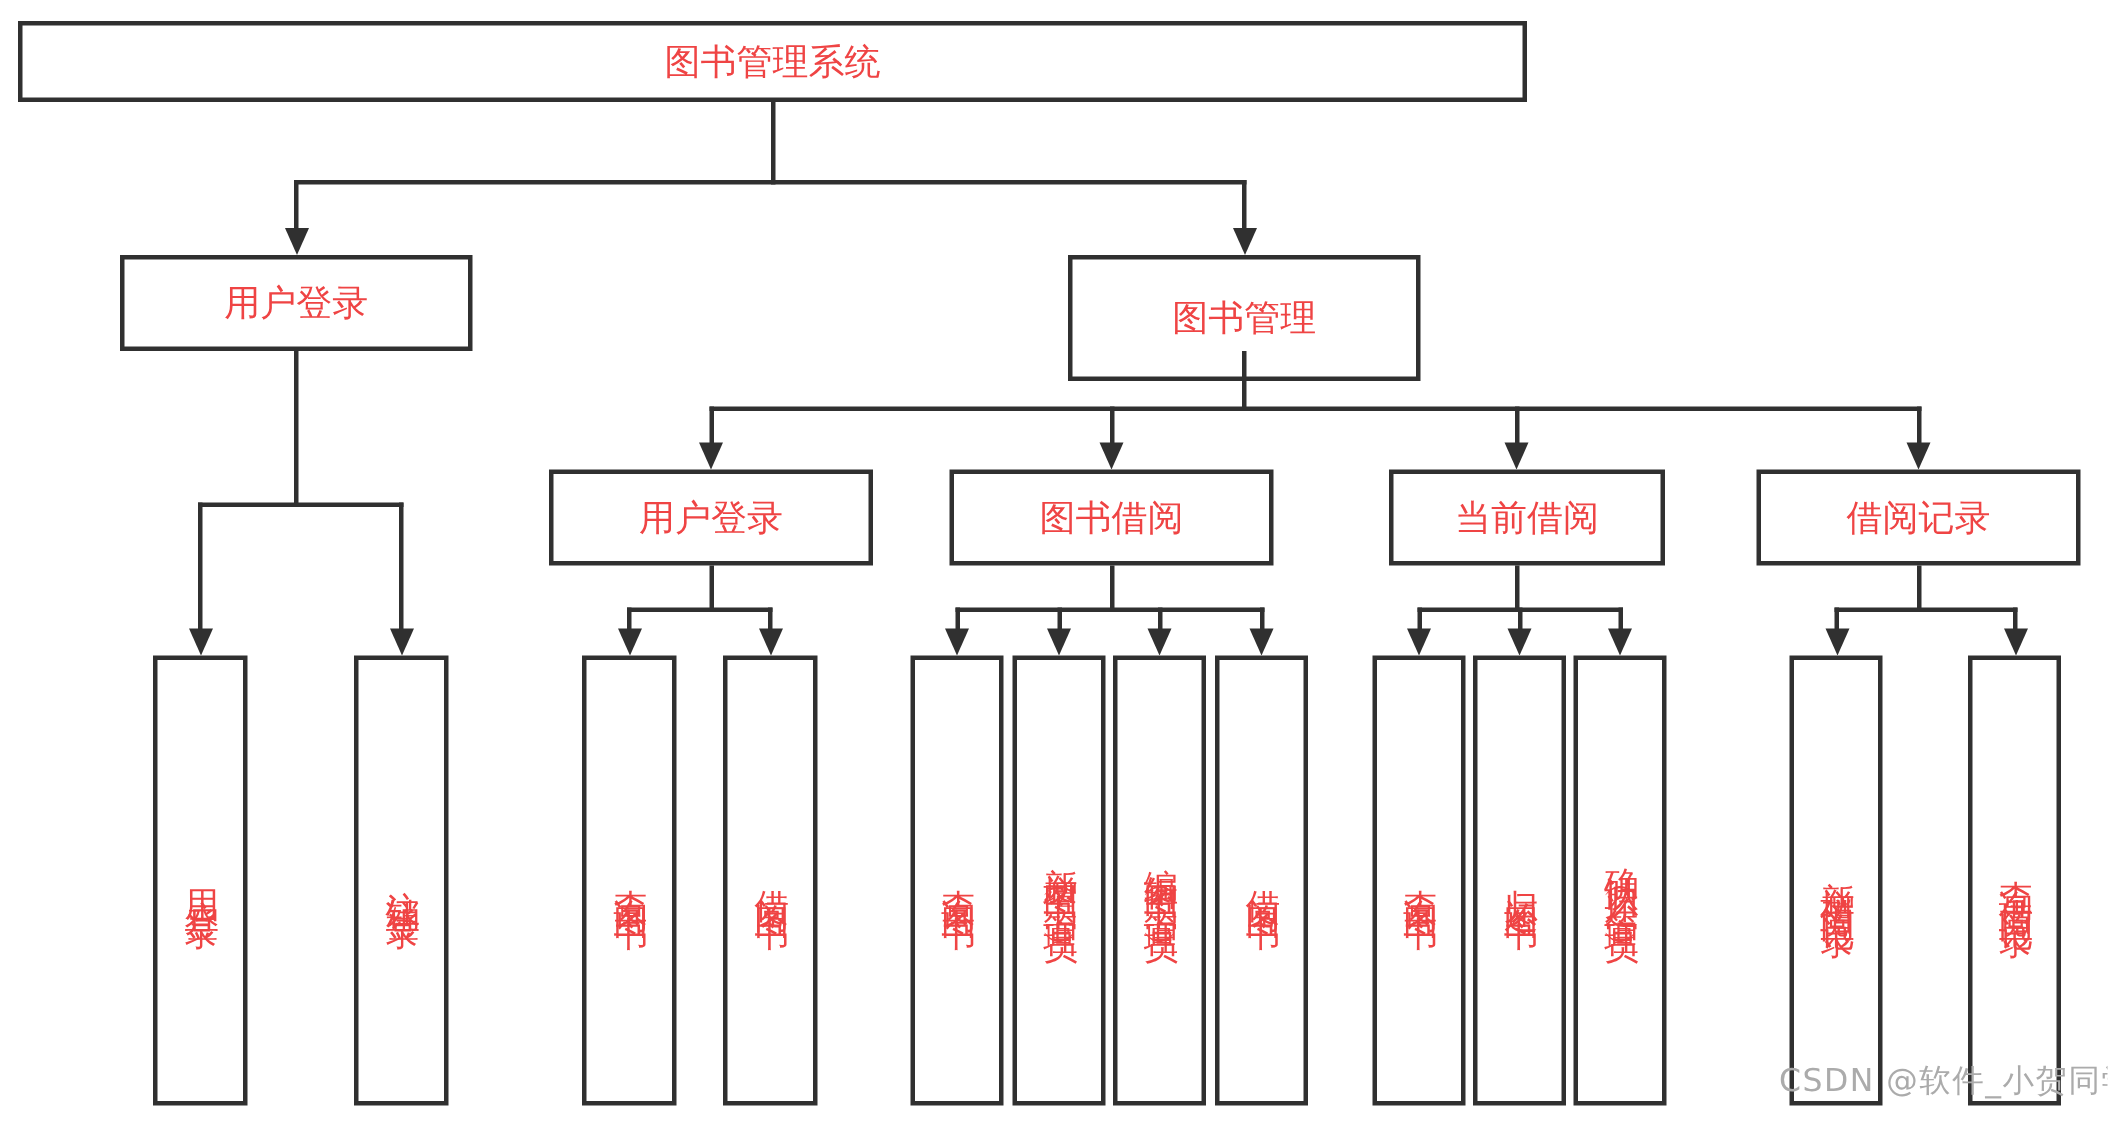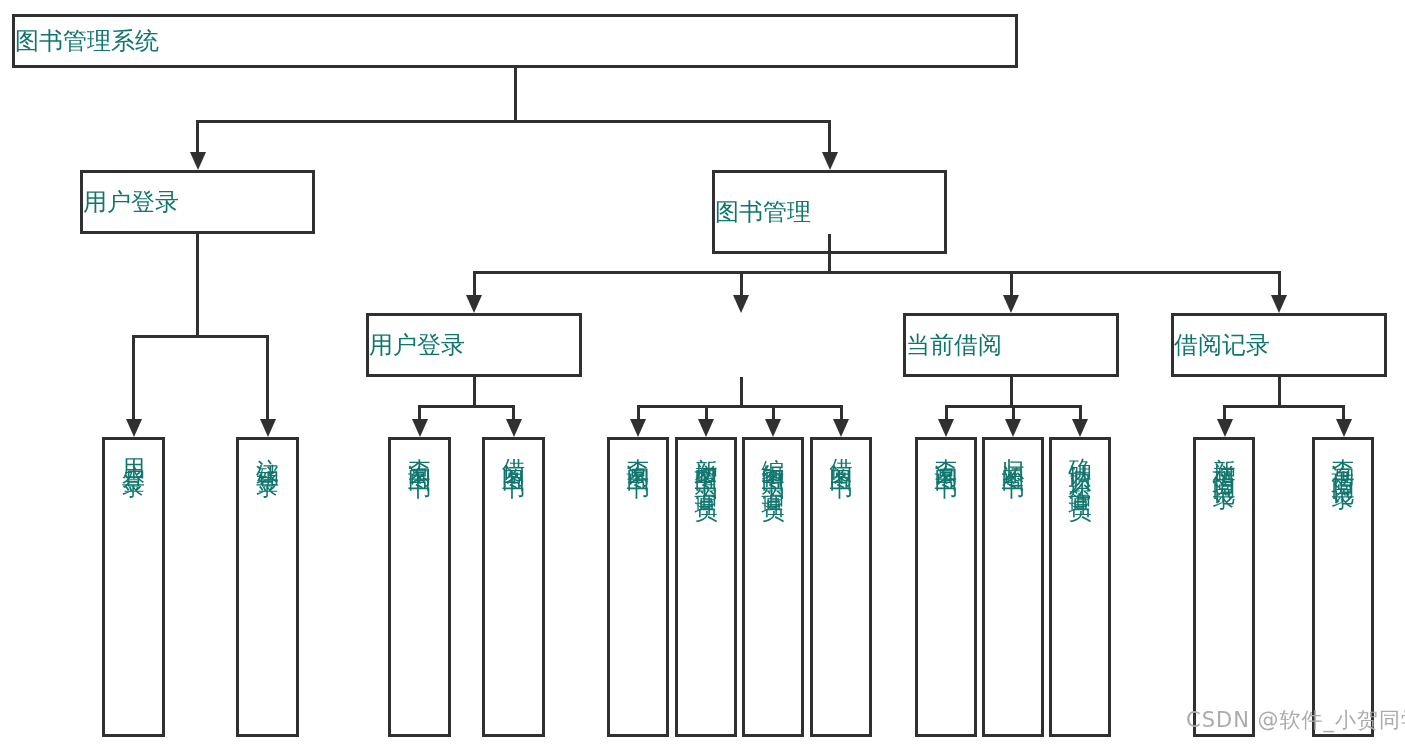--- a/index.html
+++ b/index.html
@@ -4,22 +4,22 @@
 <style>
   html,body { margin:0; padding:0; }
   body { font-family: "DejaVu Sans", sans-serif; background:#ffffff; }
   .canvas {
     position:relative; width:1405px; height:747px; background:#ffffff;
     overflow:hidden; color:#1d1d1d;
   }
   .box {
     position:absolute; box-sizing:border-box;
     border:3px solid #303030; background:#ffffff;
-    display:flex; align-items:center; 
-    font-size:24px; color:#0f766e; white-space:nowrap;
+    display:flex; align-items:center; justify-content:center;
+    font-size:24px; color:#ef4444; white-space:nowrap;
   }
   .vtext {
     writing-mode: vertical-rl;
     text-orientation: mixed;
     letter-spacing:6px;
     font-size:23px;
     line-height:1;
   }
   .line { position:absolute; background:#303030; }
   .arrow {
@@ -71,21 +71,24 @@
   <div class="line" style="left:739.5px; top:271px; width:3px; height:28px;"></div>
   <div class="arrow" style="left:733px; top:295px;"></div>
   <div class="line" style="left:1009.5px; top:271px; width:3px; height:28px;"></div>
   <div class="arrow" style="left:1003px; top:295px;"></div>
   <div class="line" style="left:1277.5px; top:271px; width:3px; height:28px;"></div>
   <div class="arrow" style="left:1271px; top:295px;"></div>
 
   <div class="box" style="left:366px; top:313px; width:216px; height:64px;">
     <span>用户登录</span>
   </div>
-  <div class="box" style="left:903px; top:313px; width:216px; height:64px;">
+  <div class="box" style="left:633px; top:313px; width:216px; height:64px;">
+    <span>图书借阅</span>
+  </div>
+  <div class="box" style="left:926px; top:313px; width:184px; height:64px;">
     <span>当前借阅</span>
   </div>
   <div class="box" style="left:1171px; top:313px; width:216px; height:64px;">
     <span>借阅记录</span>
   </div>
 
   <div class="line" style="left:472.5px; top:377px; width:3px; height:31px;"></div>
   <div class="line" style="left:418px; top:405px; width:97px; height:3px;"></div>
   <div class="line" style="left:418px; top:405px; width:3px; height:18px;"></div>
   <div class="arrow" style="left:411.5px; top:419px;"></div>

